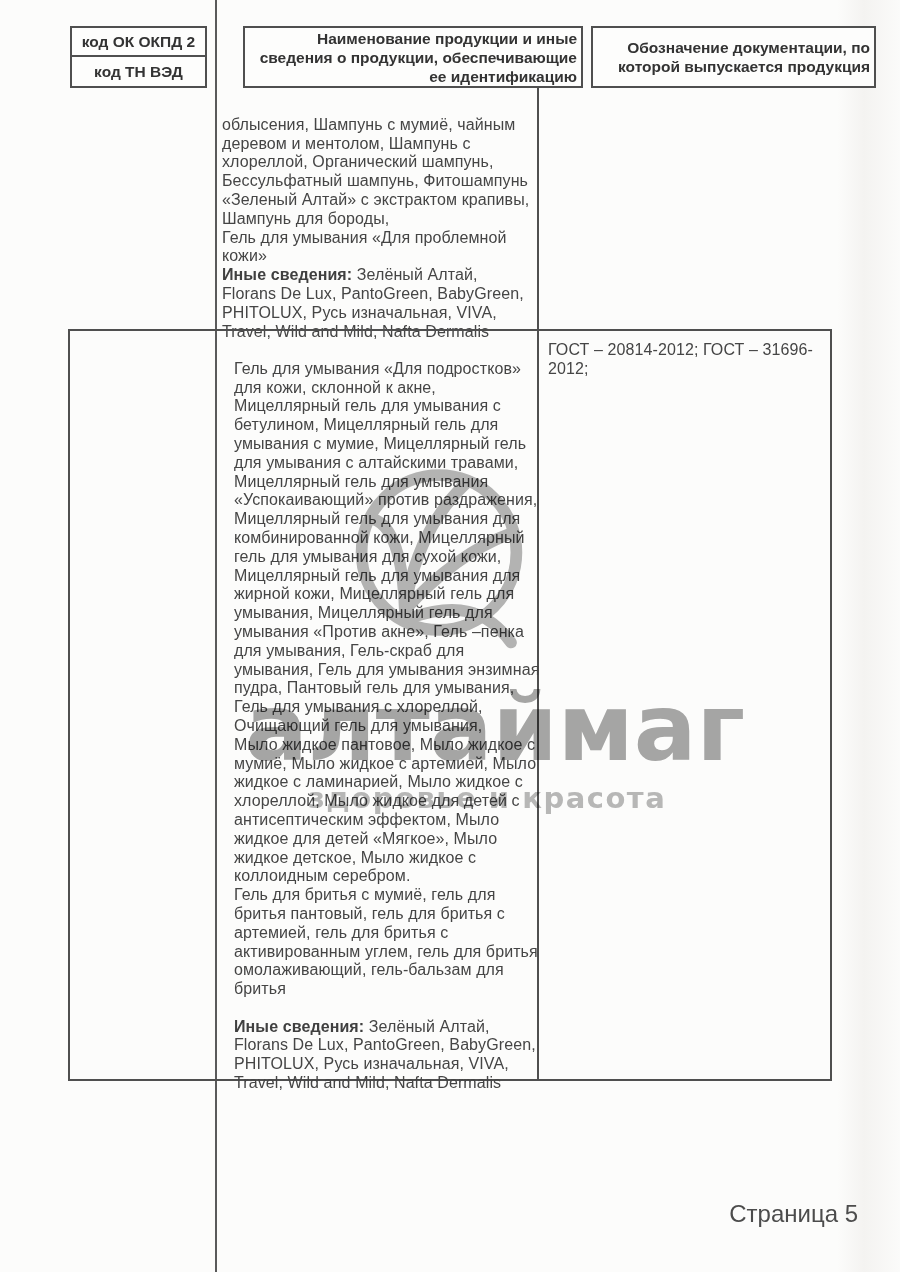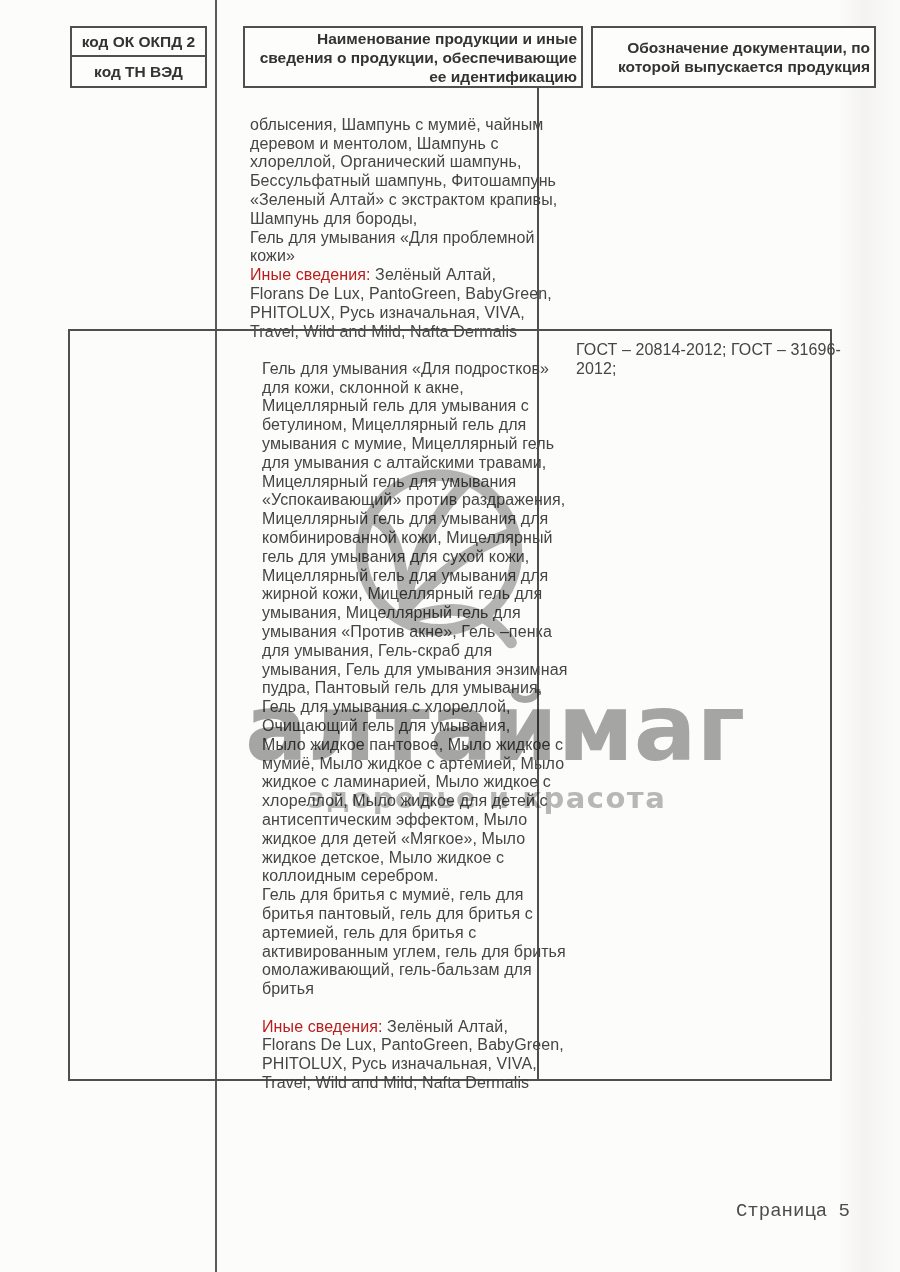--- a/index.html
+++ b/index.html
@@ -44,26 +44,25 @@
     position: absolute; left: 68px; top: 329px; width: 764px; height: 752px;
     border: 2px solid #4f4f4f;
   }
 
   .cell-text {
     position: absolute;
     font-size: 16px; line-height: 18.8px;
     white-space: pre-line;
     color: #454545;
     letter-spacing: 0.1px;
-    margin-left: 28px;
   }
   .r1-col2 { left: 222px; top: 97px;  width: 314px; }
   .r2-col2 { left: 234px; top: 341px; width: 314px; }
   .r2-col3 { left: 548px; top: 341px; width: 280px; }
-  .b { font-weight: normal; color: #b91c1c; }
+  .b { font-weight: bold; color: #404040; }
   .other-block { white-space: pre-line; }
   .gap-above { margin-top: 18.8px; }
 
   
   .watermark {
     position: absolute; left: 0; top: 0; width: 900px; height: 1267px;
     pointer-events: none; mix-blend-mode: multiply; z-index: 6;
   }
   .wm-logo { position: absolute; left: 340px; top: 458px; width: 198px; height: 216px; }
   .wm-brand {
@@ -74,23 +73,23 @@
   }
   .wm-tagline {
     position: absolute; left: 308px; top: 781px;
     font-family: "DejaVu Sans", sans-serif;
     font-size: 29px; font-weight: bold;
     color: #b9b9b9; letter-spacing: 1.5px;
   }
 
   
   .page-footer {
-    position: absolute; right: 50px; top: 1200px;
-    font-family: Liberation Mono, monospace;
-    font-size: 19px; color: #4c4c4c;
+    position: absolute; right: 42px; top: 1200px;
+    font-family: Liberation Sans, sans-serif;
+    font-size: 24px; color: #4c4c4c;
   }
 </style>
 </head>
 <body>
 
 <div class="vline-full"></div>
 <div class="divider-23"></div>
 
 <div class="hdr-box b1">
   <div class="hdr-split-cell top">код ОК ОКПД 2</div>

